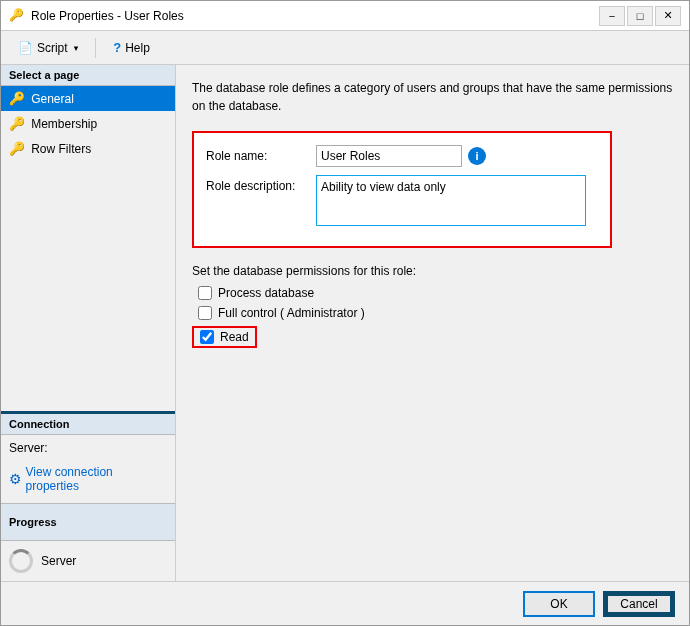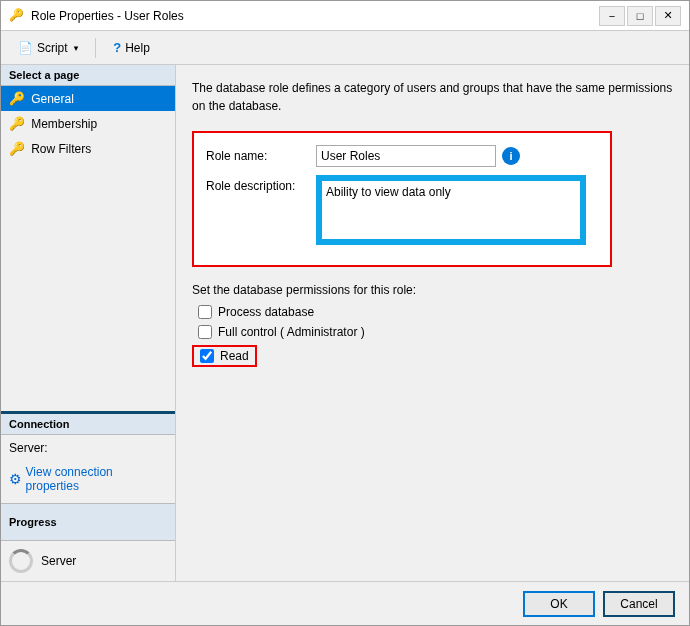--- a/index.html
+++ b/index.html
@@ -220,32 +220,32 @@
     }
 
     .form-input-group {
       display: flex;
       align-items: center;
       gap: 6px;
       flex: 1;
     }
 
     .form-input {
-      width: 180px;
+      width: 146px;
       height: 22px;
       border: 1px solid #aaa;
       padding: 2px 4px;
       font-size: 12px;
       background: #fff;
     }
 
     .form-textarea {
       width: 270px;
-      height: 70px;
-      border: 6px solid #0ea5e9;
+      height: 51px;
+      border: 1px solid #0ea5e9;
       padding: 4px;
       font-size: 12px;
       background: #fff;
       resize: none;
     }
 
     .info-icon {
       width: 18px;
       height: 18px;
       background: #0078d7;
@@ -302,21 +302,21 @@
       display: flex;
       align-items: center;
       justify-content: flex-end;
       padding: 0 14px;
       gap: 8px;
     }
 
     .footer-btn {
       width: 72px;
       height: 26px;
-      border: 2px solid #0c4a6e;
+      border: 5px solid #0c4a6e;
       background: #e8e8e8;
       cursor: pointer;
       font-size: 12px;
       display: flex;
       align-items: center;
       justify-content: center;
     }
 
     .footer-btn.ok {
       border: 2px solid #0078d7;

